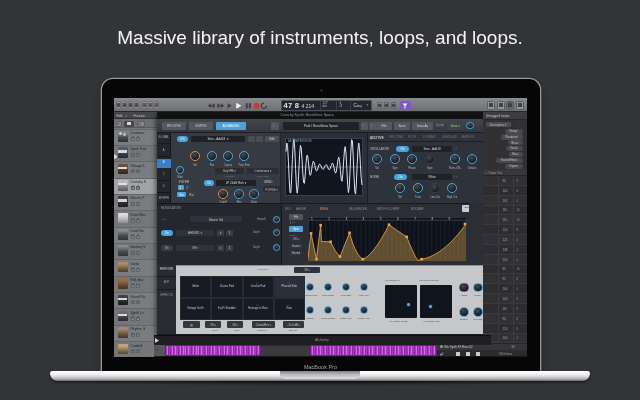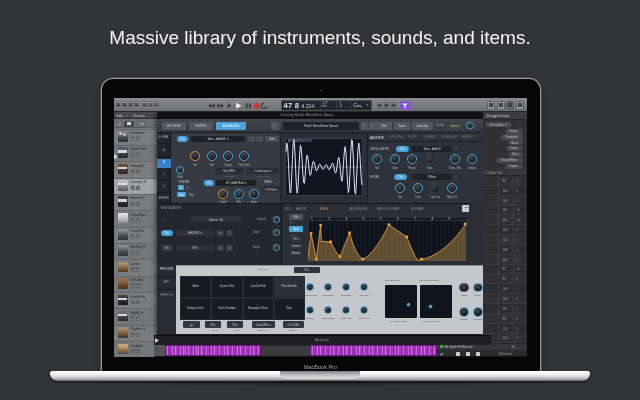--- a/index.html
+++ b/index.html
@@ -8,21 +8,21 @@
 .headline{position:absolute;left:0;top:26.5px;width:640px;text-align:center;color:#f4f4f6;font-size:19px;letter-spacing:0px;}
 .screen{position:absolute;left:101.5px;top:79px;width:438px;height:291.5px;background:#060607;border-radius:11px 11px 0 0;box-shadow:0 0 0 1.3px #98999c, 0 3px 8px rgba(0,0,0,.35);}
 .cam{position:absolute;left:218px;top:10px;width:3px;height:3px;border-radius:50%;background:#1d2530;}
 .mbp{position:absolute;left:0;top:284.5px;width:438px;text-align:center;color:#a5a6a9;font-size:5.5px;}
 .content{position:absolute;left:12px;top:19px;width:413px;height:259px;background:#2a2a2c;overflow:hidden;font-family:"Liberation Sans",sans-serif;}
 .base{position:absolute;left:50px;top:370.5px;width:540px;height:10.5px;background:linear-gradient(180deg,#ffffff 0%,#f4f4f6 28%,#d8d8db 55%,#aaabae 82%,#737477 96%,#505154 100%);border-radius:2.5px 2.5px 8px 8px;box-shadow:0 1.5px 2.5px rgba(0,0,0,.5);}
 .notch{position:absolute;left:230px;top:0;width:80px;height:8.6px;background:linear-gradient(180deg,#808186 0%,#b9babd 45%,#dededf 100%);border-radius:0 0 5px 5px;}
 .baseshadow{position:absolute;left:58px;top:380.5px;width:524px;height:6px;background:radial-gradient(ellipse 50% 100% at 50% 0%,rgba(0,0,0,0.5),rgba(0,0,0,0) 85%);}
 .t{position:absolute;white-space:nowrap;}
 </style></head><body>
-<div class="headline">Massive library of instruments, sounds, and items.</div>
+<div class="headline">Massive library of instruments, loops, and loops.</div>
 <div class="screen">
  <div class="cam"></div>
  <div class="content" id="c">
 
 <div class="abs" style="left:0px;top:0px;width:413px;height:14px;background:linear-gradient(180deg,#8a8b8f 0%,#7b7c80 55%,#6e6f73 100%);border-bottom:1px solid #27272a;"></div>
 <div class="abs" style="left:2.5px;top:3px;width:5.4px;height:8px;background:#95969a;border-radius:1.5px;border:0.5px solid #6a6b6f;"></div>
 <div class="abs" style="left:3.8px;top:5.2px;width:2.8px;height:3.6px;background:#4a4b50;border-radius:0.5px;"></div>
 <div class="abs" style="left:8.5px;top:3px;width:5.4px;height:8px;background:#95969a;border-radius:1.5px;border:0.5px solid #6a6b6f;"></div>
 <div class="abs" style="left:9.8px;top:5.2px;width:2.8px;height:3.6px;background:#4a4b50;border-radius:0.5px;"></div>
 <div class="abs" style="left:14.5px;top:3px;width:5.4px;height:8px;background:#95969a;border-radius:1.5px;border:0.5px solid #6a6b6f;"></div>

